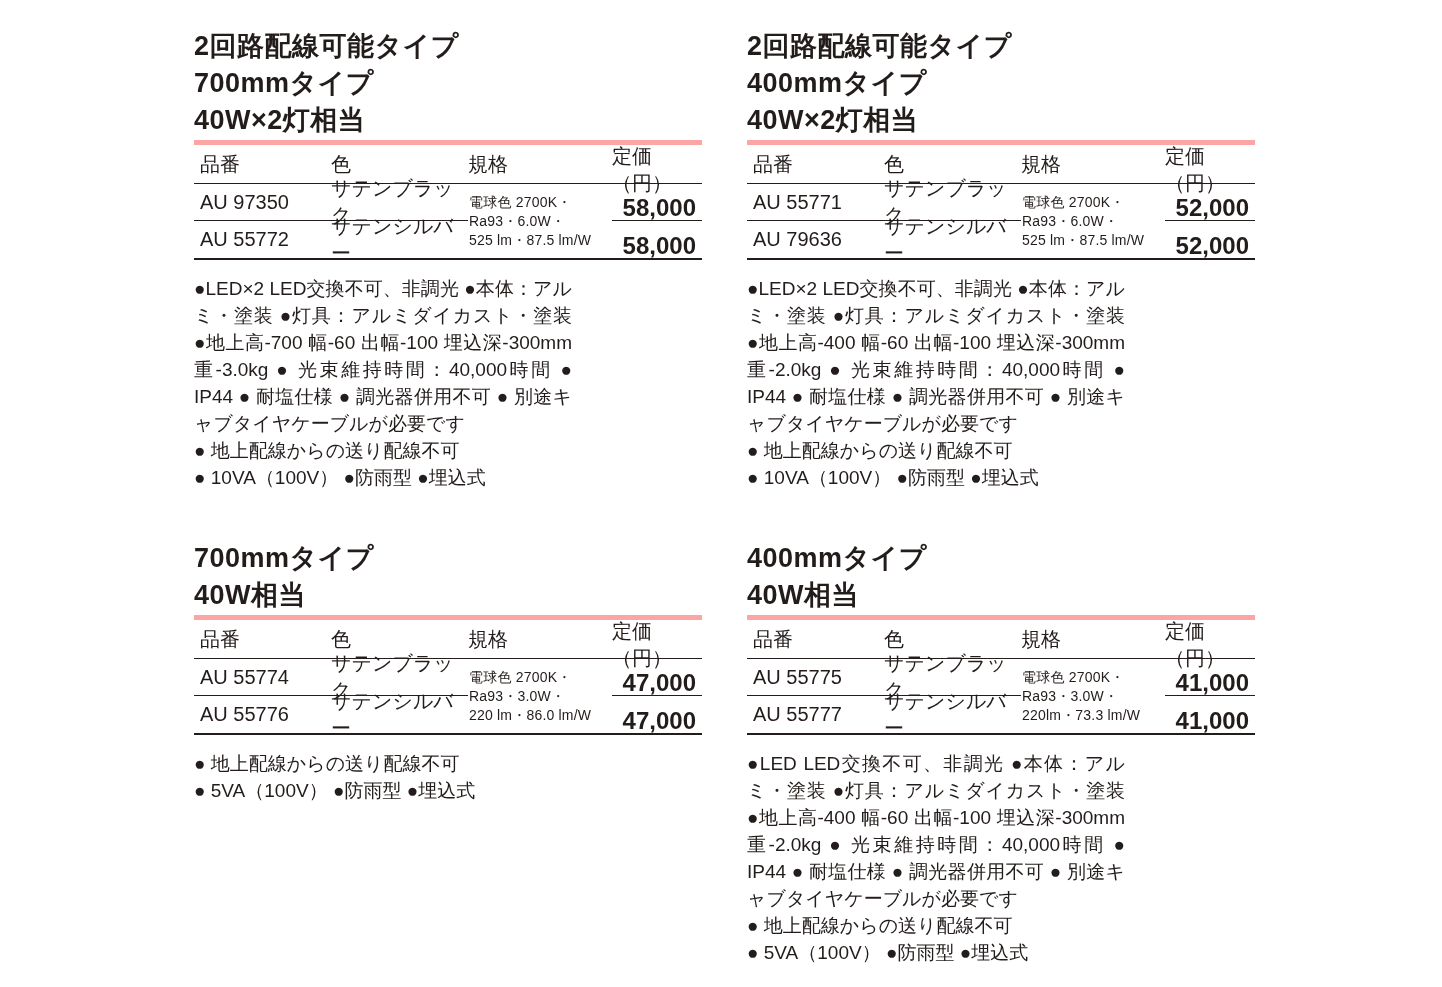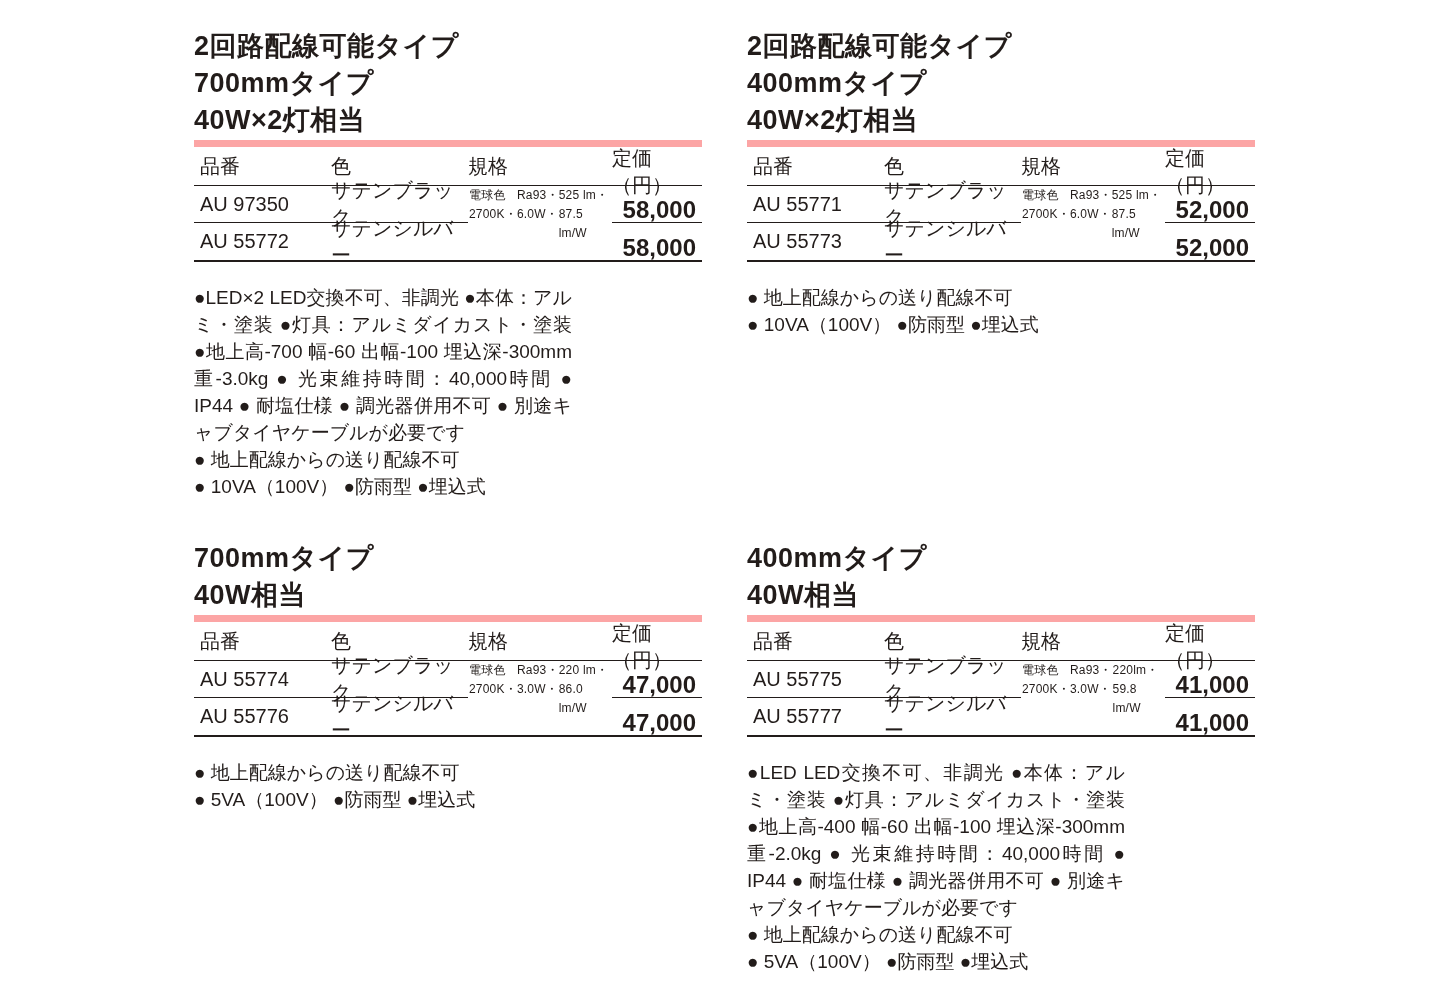--- a/index.html
+++ b/index.html
@@ -22,45 +22,45 @@
     letter-spacing:0.5px;
     white-space:nowrap;
   }
 
   .spec-table {
     margin-top:1px;
     width:508px;
     display:grid;
     grid-template-columns:137px 137px 144px 90px;
     grid-template-rows:39px 37px 37px;
-    border-top:7px solid #fca5a5;
+    border-top:5px solid #fca5a5;
     border-bottom:2px solid #221c1a;
     font-size:20px;
   }
   .cell { display:flex; align-items:center; }
   .c1 { grid-column:1; padding-left:6px; }
   .c2 { grid-column:2; }
   .c3 { grid-column:3; }
   .c4 { grid-column:4; justify-content:flex-end; padding-right:6px;margin-top:12px; }
   .th { border-bottom:1.5px solid #221c1a; }
   .mid { border-bottom:1.5px solid #221c1a; }
   .spec-cell {
     grid-column:3;
     grid-row:2 / span 3;
     display:flex;
-    flex-direction:row;
+    flex-direction:column;
     justify-content:center;
-    font-size:12px;
+    font-size:14px;
     line-height:19px;
     letter-spacing:0.2px;
     padding-left:1px;
   }
   .price { font-weight:700; font-size:24px; }
 
-  .notes { margin-top:22px; width:378px; font-size:19px; line-height:27px; }
+  .notes { margin-top:15px; width:378px; font-size:19px; line-height:27px; }
   .notes p { margin:0; }
   .notes .just { text-align:justify; }
 </style>
 </head>
 <body>
 
 <section class="quad q-tl">
   <div class="title-line">2回路配線可能タイプ</div>
   <div class="title-line">700mmタイプ</div>
   <div class="title-line">40W×2灯相当</div>
@@ -105,26 +105,27 @@
 
     <div class="cell c1 mid">AU 55771</div>
     <div class="cell c2 mid">サテンブラック</div>
     <div class="spec-cell">
       <div>電球色 2700K・</div>
       <div>Ra93・6.0W・</div>
       <div>525 lm・87.5 lm/W</div>
     </div>
     <div class="cell c4 mid price">52,000</div>
 
-    <div class="cell c1">AU 55773</div>
+    <div class="cell c1">AU 79636</div>
     <div class="cell c2">サテンシルバー</div>
     <div class="cell c4 price">52,000</div>
   </div>
 
   <div class="notes">
+    <p class="just">●LED×2 LED交換不可、非調光 ●本体：アルミ・塗装 ●灯具：アルミダイカスト・塗装 ●地上高-400 幅-60 出幅-100 埋込深-300mm 重-2.0kg ● 光束維持時間：40,000時間 ● IP44 ● 耐塩仕様 ● 調光器併用不可 ● 別途キャブタイヤケーブルが必要です</p>
     <p>● 地上配線からの送り配線不可</p>
     <p>● 10VA（100V） ●防雨型 ●埋込式</p>
   </div>
 </section>
 
 <section class="quad q-bl">
   <div class="title-line">700mmタイプ</div>
   <div class="title-line">40W相当</div>
 
   <div class="spec-table">
@@ -161,21 +162,21 @@
     <div class="cell c1 th">品番</div>
     <div class="cell c2 th">色</div>
     <div class="cell c3 th">規格</div>
     <div class="cell c4 th">定価（円）</div>
 
     <div class="cell c1 mid">AU 55775</div>
     <div class="cell c2 mid">サテンブラック</div>
     <div class="spec-cell">
       <div>電球色 2700K・</div>
       <div>Ra93・3.0W・</div>
-      <div>220lm・59.8 lm/W</div>
+      <div>220lm・73.3 lm/W</div>
     </div>
     <div class="cell c4 mid price">41,000</div>
 
     <div class="cell c1">AU 55777</div>
     <div class="cell c2">サテンシルバー</div>
     <div class="cell c4 price">41,000</div>
   </div>
 
   <div class="notes">
     <p class="just">●LED LED交換不可、非調光 ●本体：アルミ・塗装 ●灯具：アルミダイカスト・塗装 ●地上高-400 幅-60 出幅-100 埋込深-300mm 重-2.0kg ● 光束維持時間：40,000時間 ● IP44 ● 耐塩仕様 ● 調光器併用不可 ● 別途キャブタイヤケーブルが必要です</p>

